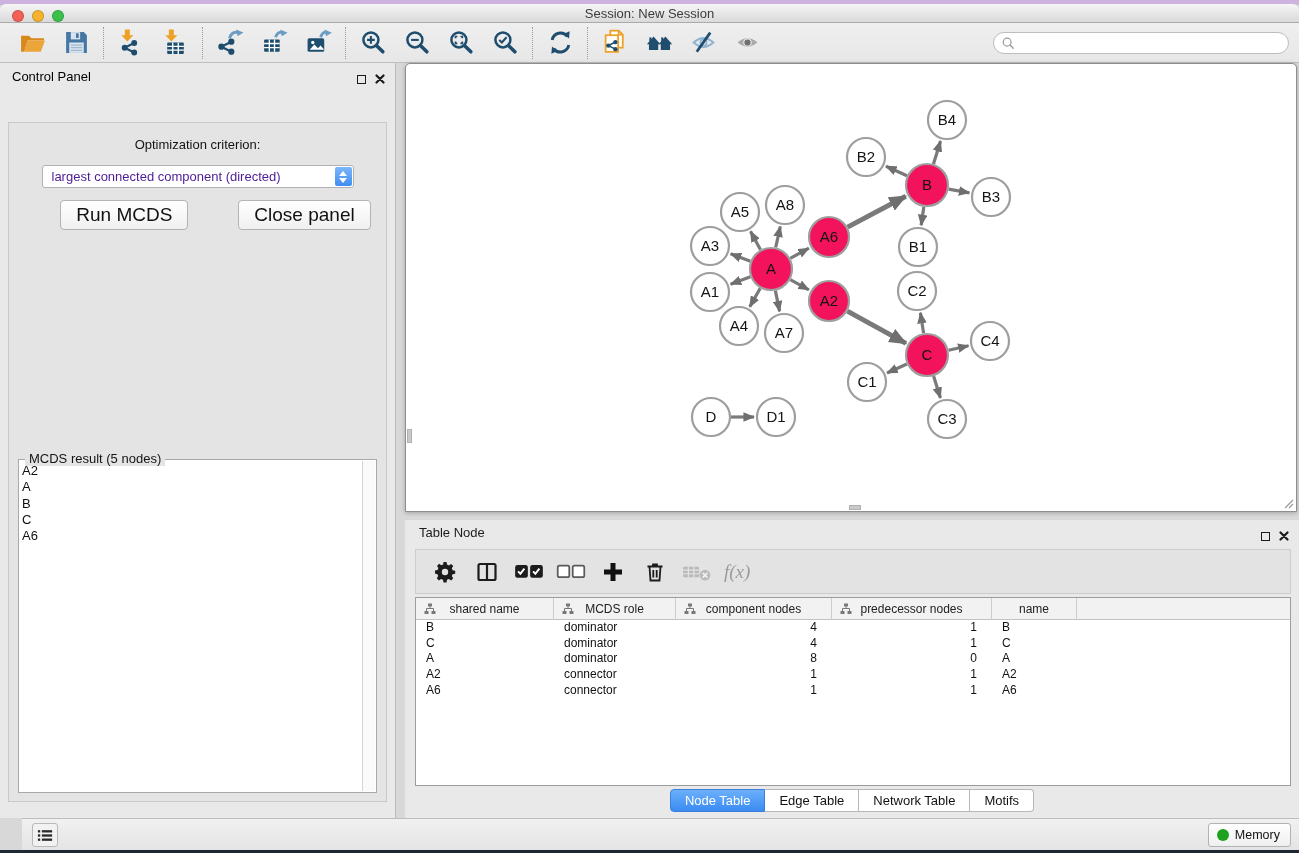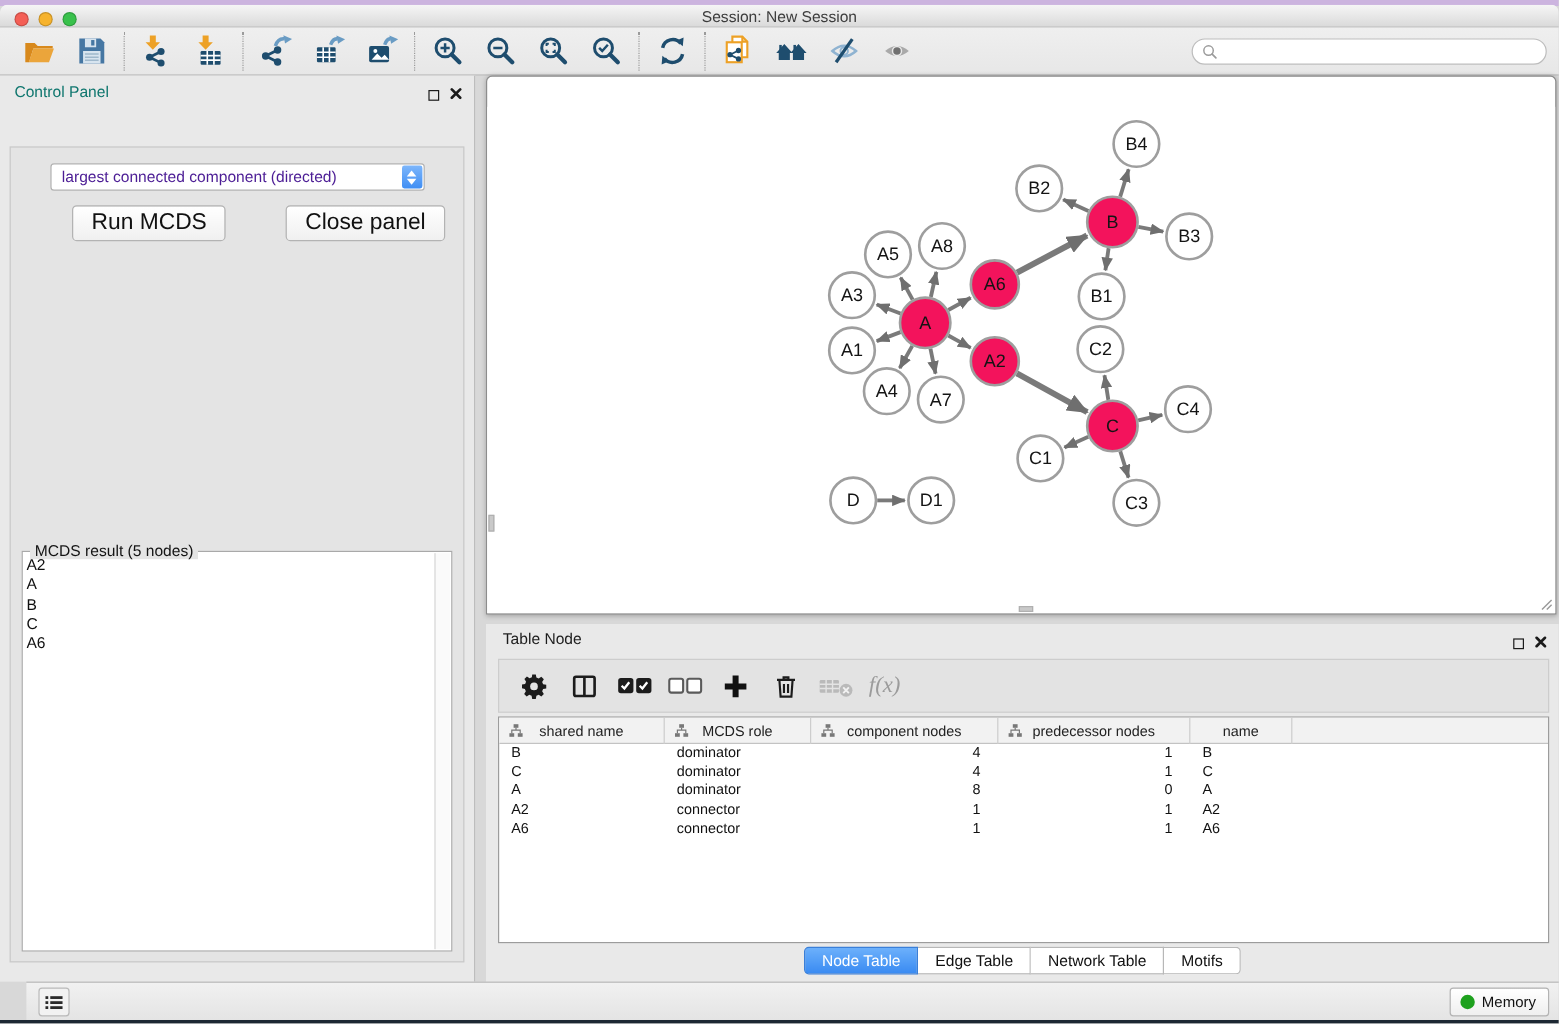--- a/index.html
+++ b/index.html
@@ -23,21 +23,21 @@
   .tb-btn { width:44px; height:34px; display:flex; align-items:center; justify-content:center; cursor:default; }
   .tb-btn svg { width:27px; height:27px; }
   .tb-sep { width:1px; height:32px; border-left:1px dotted #9b9b9b; margin:0 5px; }
   .searchbox { position:absolute; right:10px; top:9px; width:296px; height:22px; background:#fff;
     border:1px solid #bdbdbd; border-radius:11px; display:flex; align-items:center; padding-left:7px; }
   .searchbox svg { width:14px; height:14px; }
   .searchbox input { border:none; outline:none; flex:1; height:18px; font-size:12px; background:transparent; }
 
   
   .control-panel { position:absolute; left:0; top:63px; width:396px; height:755px; background:#e9e9e9; border-right:1px solid #bdbdbd; }
-  .cp-head { position:absolute; top:6px; left:12px; font-size:13px; color:#0f766e; }
+  .cp-head { position:absolute; top:6px; left:12px; font-size:13px; color:#000000; }
   .panel-btns { position:absolute; top:7px; right:10px; display:flex; gap:9px; align-items:center; }
   .float-box { width:9px; height:9px; border:1.4px solid #1b1b1b; display:inline-block; background:transparent; }
   .close-x svg { width:10px; height:10px; }
   .cp-tabs { position:absolute; top:32px; left:0; right:0; display:flex; justify-content:center; }
   .tab { font-size:13px; padding:3px 13px; background:#fff; border:1px solid #b7b7b7; border-left:none; color:#111; }
   .tab:first-child { border-left:1px solid #b7b7b7; border-radius:4px 0 0 4px; }
   .tab:last-child { border-radius:0 4px 4px 0; }
   .tab.active { background:linear-gradient(#6cb0fb,#3a8bf2); border-color:#3a7fd8; color:#fff; }
   .cp-content { position:absolute; left:8px; right:8px; top:59px; bottom:16px; background:#e4e4e4; border:1px solid #c9c9c9; }
   .opt-label { margin-top:14px; text-align:center; font-size:13px; color:#141414; }
@@ -271,20 +271,21 @@
 
 <div class="control-panel">
   <div class="cp-head">Control Panel</div>
   <div class="panel-btns">
     <span class="float-box"></span>
     <span class="close-x"><svg viewBox="0 0 10 10">
           <path d="M1.5 1.5L8.5 8.5M8.5 1.5L1.5 8.5" stroke="#1b1b1b" stroke-width="2.2" stroke-linecap="round"></path>
         </svg></span>
   </div>
   <div class="cp-content">
+    <div class="opt-label">Optimization criterion:</div>
     <div class="opt-select">
       <span class="value">largest connected component (directed)</span>
       <span class="stepper">
           <span class="up"></span>
           <span class="dn"></span>
         </span>
     </div>
     <div class="cp-buttons">
       <button class="push-btn">Run MCDS</button>
       <button class="push-btn">Close panel</button>

